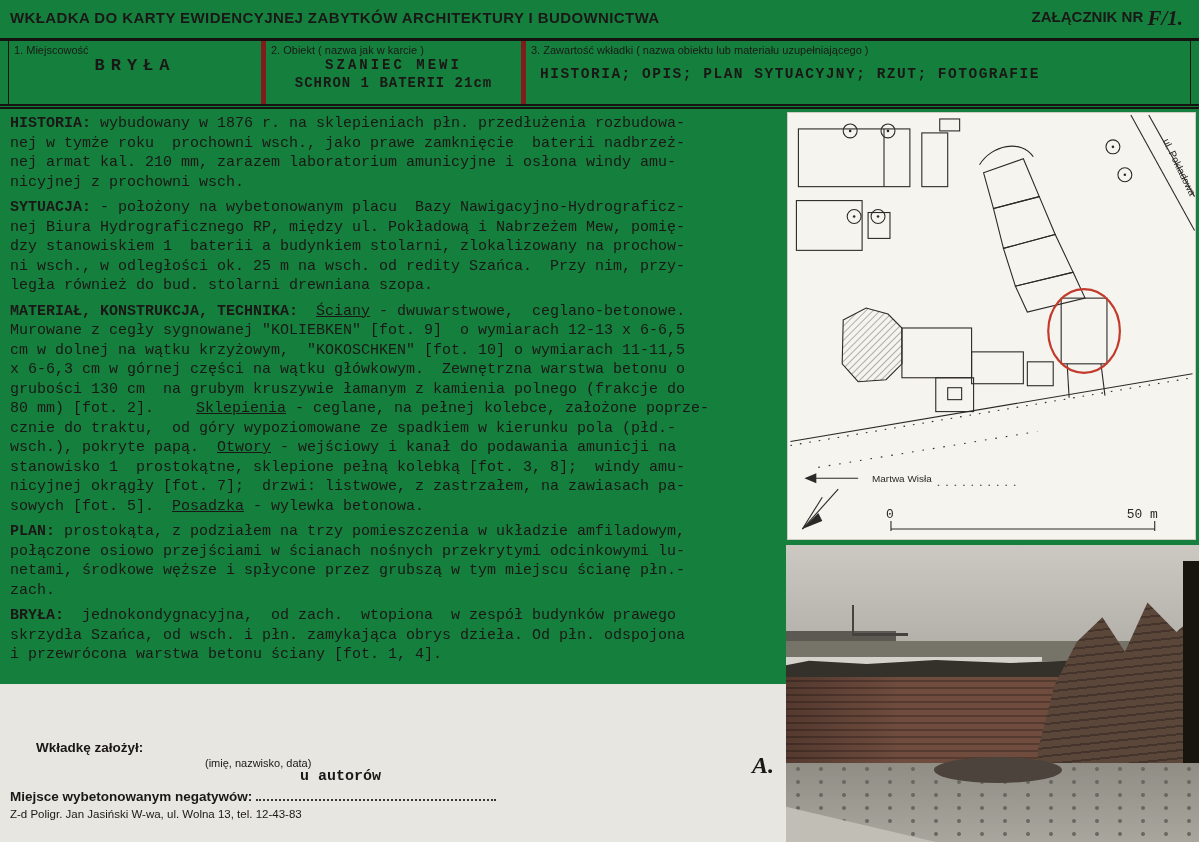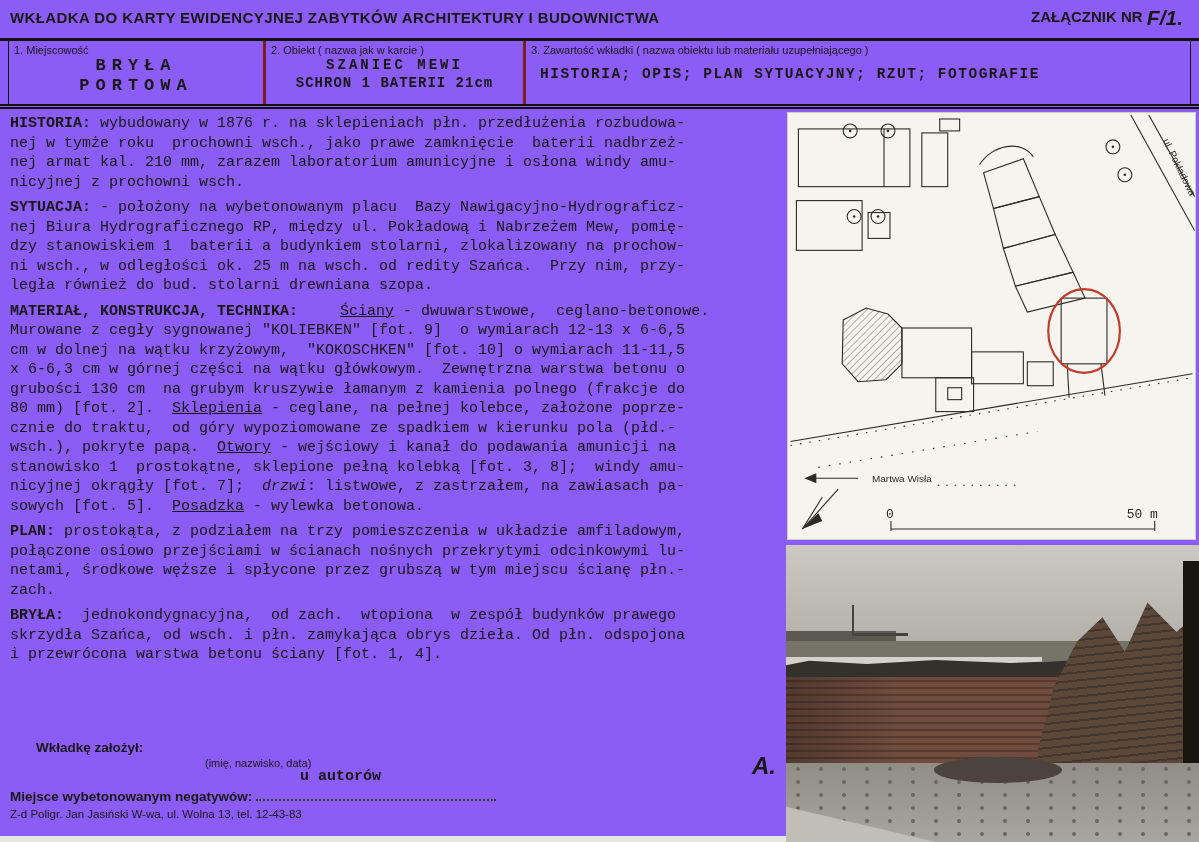--- a/index.html
+++ b/index.html
@@ -1,31 +1,31 @@
 <!DOCTYPE html>
 <html><head>
 <meta charset="utf-8">
 <style>
   html,body{margin:0;padding:0;}
   body{width:1199px;height:842px;overflow:hidden;background:#e8e6e0;}
-  #page{position:relative;width:1199px;height:836px;background:#8b5cf6;color:#1a1816;
+  #page{position:relative;width:1199px;height:684px;background:#15803d;color:#1a1816;
         font-family:"Liberation Sans",sans-serif;}
   .mono{font-family:"Liberation Mono","DejaVu Sans Mono",monospace;}
-  .hand{font-family:Liberation Sans, sans-serif;font-style:italic;font-weight:bold;}
+  .hand{font-family:Liberation Serif, serif;font-style:italic;font-weight:bold;}
 
   
   .hdr-title{position:absolute;left:10px;top:9px;font-size:15px;font-weight:bold;letter-spacing:.4px;}
   .hdr-att{position:absolute;right:16px;top:6px;font-size:15px;font-weight:bold;}
   .hdr-att .hand{font-size:21px;vertical-align:-3px;}
   .rule-thick{position:absolute;left:0;top:38px;width:1199px;height:3px;background:#15130f;}
 
   
   .ftable{position:absolute;left:8px;top:41px;width:1183px;height:63px;display:flex;
           border-left:1px solid #15130f;border-right:1px solid #15130f;box-sizing:border-box;}
-  .cell{border-right:3px solid #7f1d1d;box-sizing:border-box;position:relative;}
+  .cell{border-right:5px solid #7f1d1d;box-sizing:border-box;position:relative;}
   .cell:last-child{border-right:none;}
   .c1{width:257px;}.c2{width:260px;}.c3{flex:1;}
   .cell-label{font-size:11px;padding:3px 5px 0 5px;}
   .cell-val{text-align:center;font-weight:bold;}
   .v-big{font-size:17px;letter-spacing:6px;line-height:20px;}
   .v-med{font-size:14px;letter-spacing:3px;line-height:18px;}
   .v-sm{font-size:14px;letter-spacing:1px;line-height:18px;}
   .c3-val{font-size:14.5px;font-weight:bold;letter-spacing:1.5px;padding:10px 0 0 14px;}
   .dblrule{position:absolute;left:0;top:104px;width:1199px;height:5px;box-sizing:border-box;
            border-top:2px solid #15130f;border-bottom:2px solid #15130f;}
@@ -94,21 +94,20 @@
   <div class="hdr-att">
     <span>ZAŁĄCZNIK NR</span>
     <span class="hand">F/1.</span>
   </div>
   <div class="rule-thick"></div>
 
   <div class="ftable">
     <div class="cell c1">
       <div class="cell-label">1. Miejscowość</div>
       <div class="cell-val mono v-big">BRYŁA</div>
-      <div class="cell-val mono v-big">PORTOWA</div>
     </div>
     <div class="cell c2">
       <div class="cell-label">2. Obiekt ( nazwa jak w karcie )</div>
       <div class="cell-val mono v-med">SZANIEC MEWI</div>
       <div class="cell-val mono v-sm">SCHRON 1  BATERII 21cm</div>
     </div>
     <div class="cell c3">
       <div class="cell-label">3. Zawartość wkładki ( nazwa obiektu lub materiału uzupełniającego )</div>
       <div class="mono c3-val">HISTORIA; OPIS; PLAN SYTUACYJNY; RZUT; FOTOGRAFIE</div>
     </div>
@@ -118,30 +117,30 @@
   <div class="bodytext">
       <div class="para"><b>HISTORIA:</b><span> wybudowany w 1876 r. na sklepieniach płn. przedłużenia rozbudowa-
 nej w tymże roku  prochowni wsch., jako prawe zamknięcie  baterii nadbrzeż-
 nej armat kal. 210 mm, zarazem laboratorium amunicyjne i osłona windy amu-
 nicyjnej z prochowni wsch.</span></div>
       <div class="para"><b>SYTUACJA:</b><span> - położony na wybetonowanym placu  Bazy Nawigacyjno-Hydrograficz-
 nej Biura Hydrograficznego RP, między ul. Pokładową i Nabrzeżem Mew, pomię-
 dzy stanowiskiem 1  baterii a budynkiem stolarni, zlokalizowany na prochow-
 ni wsch., w odległości ok. 25 m na wsch. od redity Szańca.  Przy nim, przy-
 legła również do bud. stolarni drewniana szopa.</span></div>
-      <div class="para"><b>MATERIAŁ, KONSTRUKCJA, TECHNIKA:</b><span>  </span><span style="text-decoration: underline; margin-left: 24px;">Ściany</span><span> - dwuwarstwowe,  ceglano-betonowe.
+      <div class="para"><b>MATERIAŁ, KONSTRUKCJA, TECHNIKA:</b><span>  </span><span style="text-decoration: underline;">Ściany</span><span> - dwuwarstwowe,  ceglano-betonowe.
 Murowane z cegły sygnowanej "KOLIEBKEN" [fot. 9]  o wymiarach 12-13 x 6-6,5
 cm w dolnej na wątku krzyżowym,  "KOKOSCHKEN" [fot. 10] o wymiarach 11-11,5
 x 6-6,3 cm w górnej części na wątku główkowym.  Zewnętrzna warstwa betonu o
 grubości 130 cm  na grubym kruszywie łamanym z kamienia polnego (frakcje do
-80 mm) [fot. 2].  </span><span style="text-decoration: underline;">Sklepienia</span><span> - ceglane, na pełnej kolebce, założone poprze-
+80 mm) [fot. 2].  </span><span style="text-decoration: underline; margin-left: 24px;">Sklepienia</span><span> - ceglane, na pełnej kolebce, założone poprze-
 cznie do traktu,  od góry wypoziomowane ze spadkiem w kierunku pola (płd.-
 wsch.), pokryte papą.  </span><span style="text-decoration: underline;">Otwory</span><span> - wejściowy i kanał do podawania amunicji na
 stanowisko 1  prostokątne, sklepione pełną kolebką [fot. 3, 8];  windy amu-
-nicyjnej okrągły [fot. 7];  </span><span style="font-style: italic;">drzwi</span><span>: listwowe, z zastrzałem, na zawiasach pa-
+nicyjnej okrągły [fot. 7];  </span><span style="">drzwi</span><span>: listwowe, z zastrzałem, na zawiasach pa-
 sowych [fot. 5].  </span><span style="text-decoration: underline;">Posadzka</span><span> - wylewka betonowa.</span></div>
       <div class="para"><b>PLAN:</b><span> prostokąta, z podziałem na trzy pomieszczenia w układzie amfiladowym,
 połączone osiowo przejściami w ścianach nośnych przekrytymi odcinkowymi lu-
 netami, środkowe węższe i spłycone przez grubszą w tym miejscu ścianę płn.-
 zach.</span></div>
       <div class="para"><b>BRYŁA:</b><span>  jednokondygnacyjna,  od zach.  wtopiona  w zespół budynków prawego
 skrzydła Szańca, od wsch. i płn. zamykająca obrys dzieła. Od płn. odspojona
 i przewrócona warstwa betonu ściany [fot. 1, 4].</span></div>
     </div>
 

